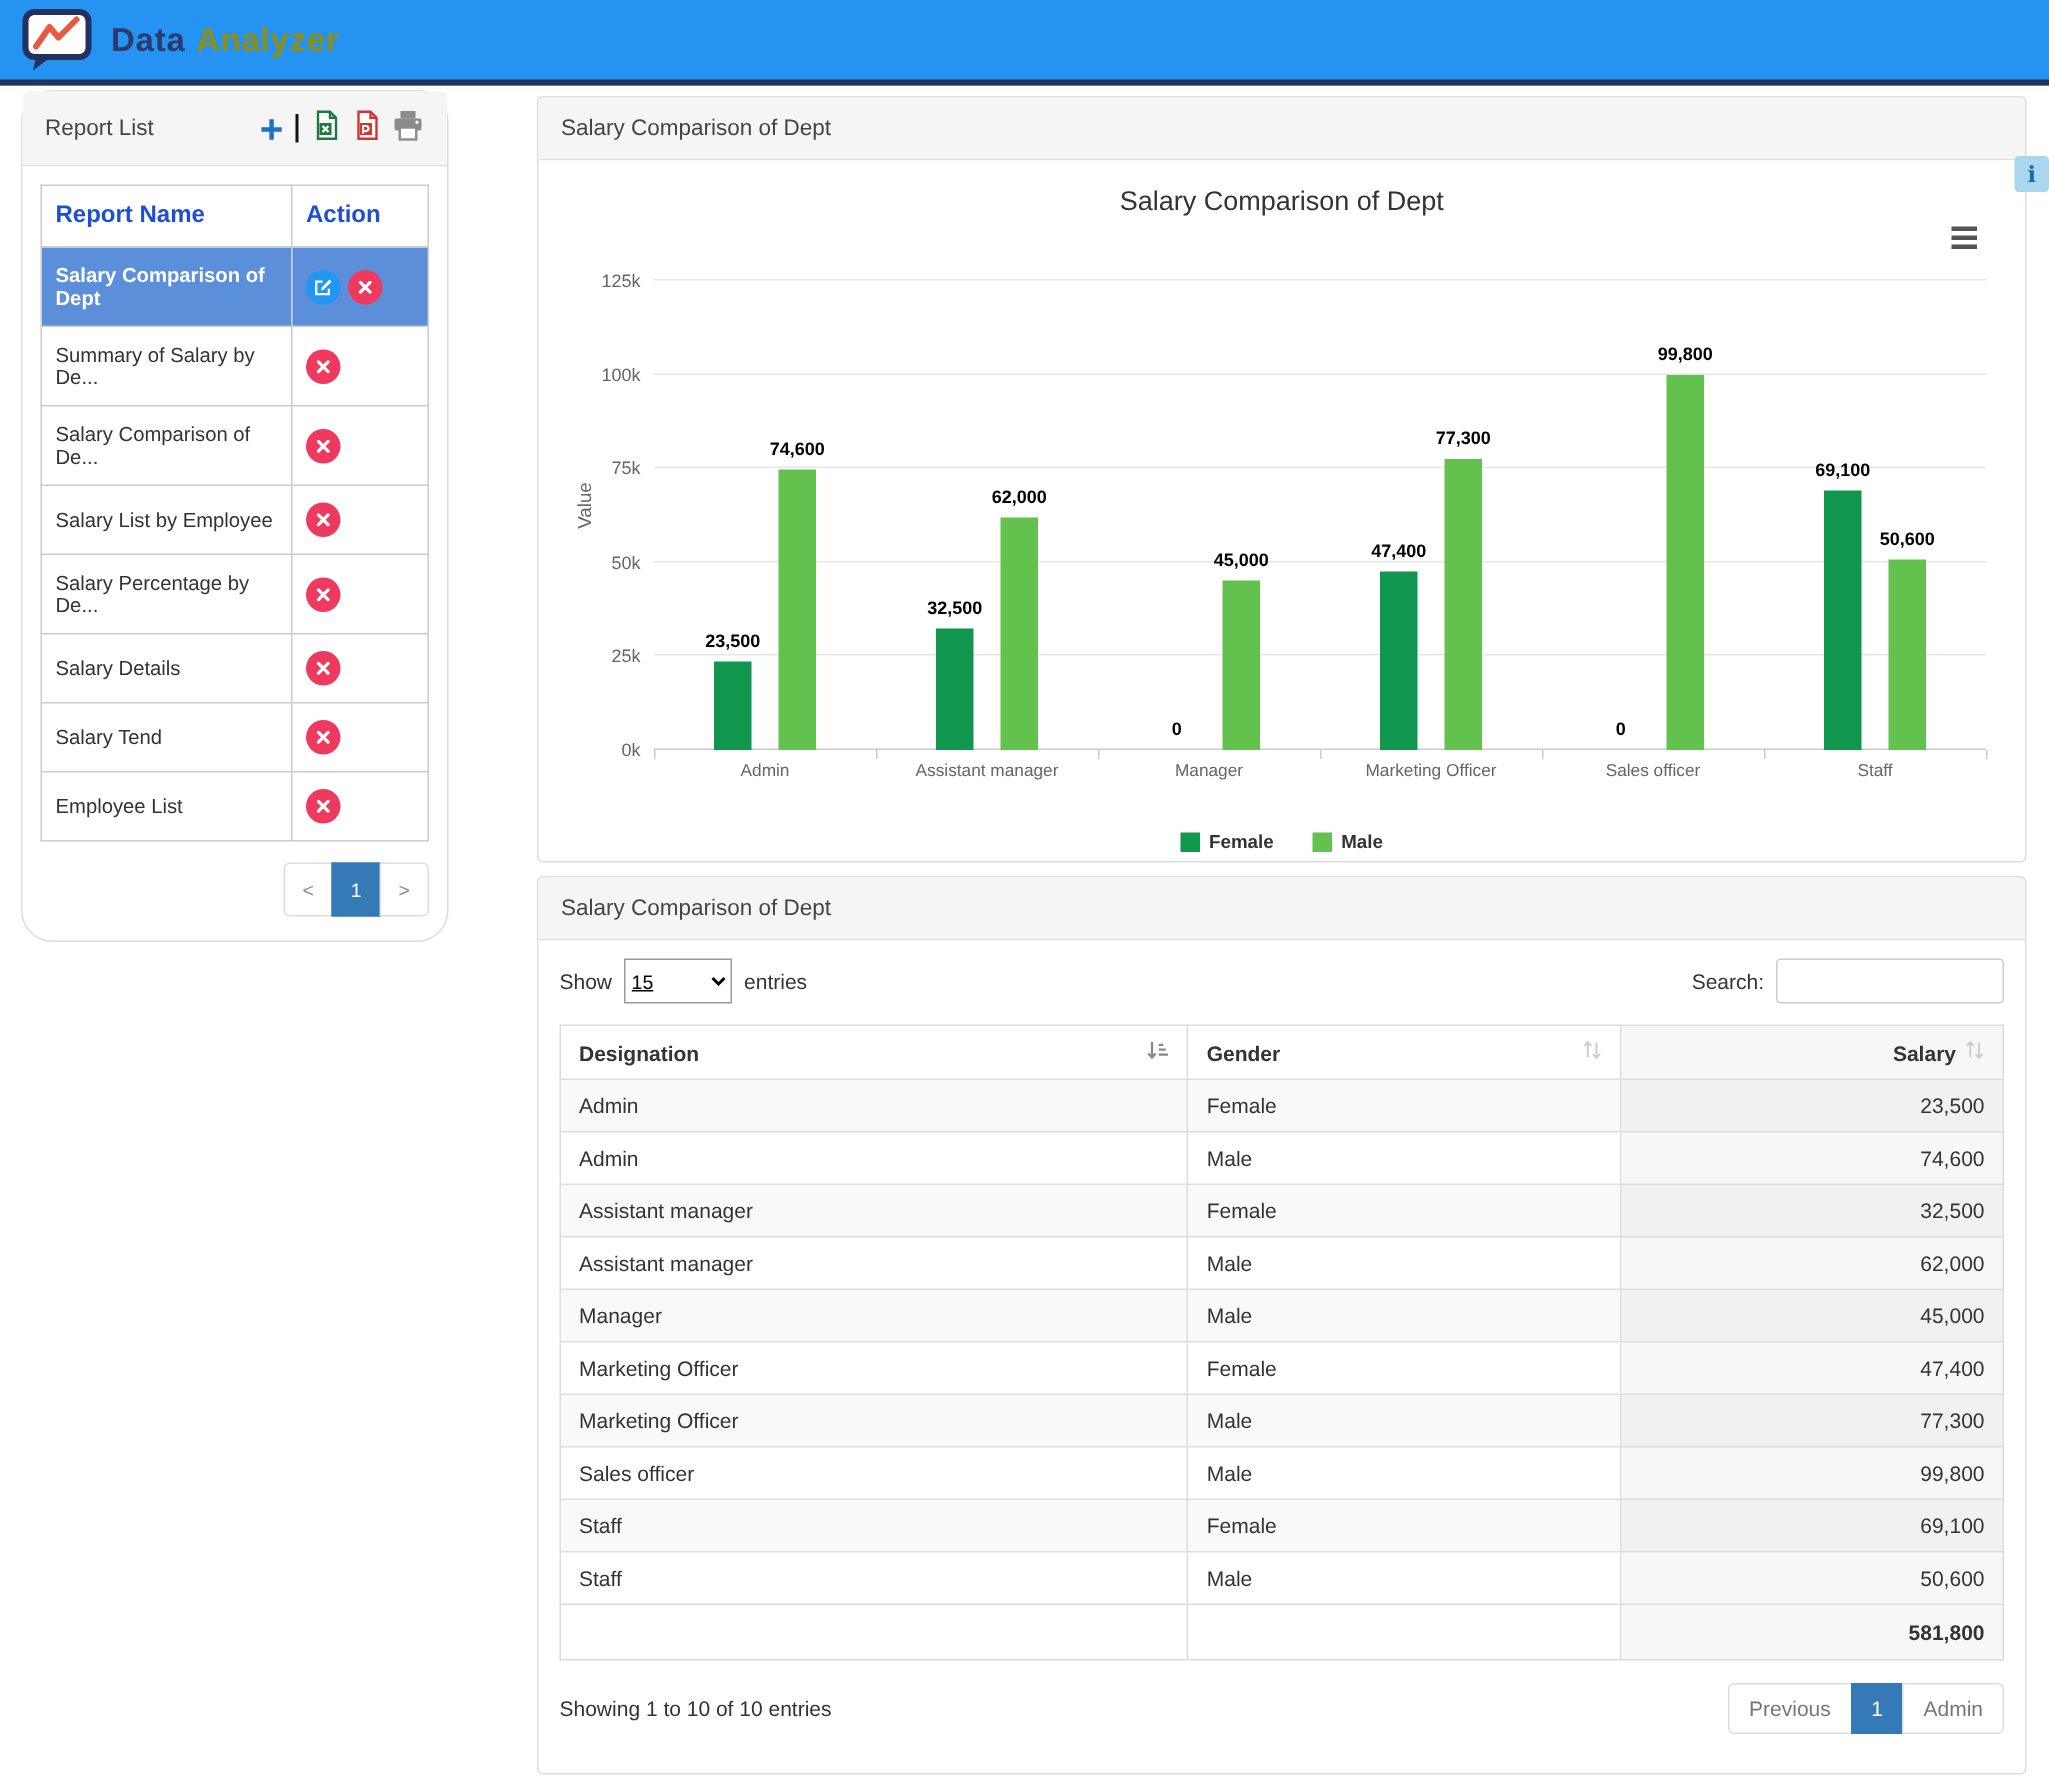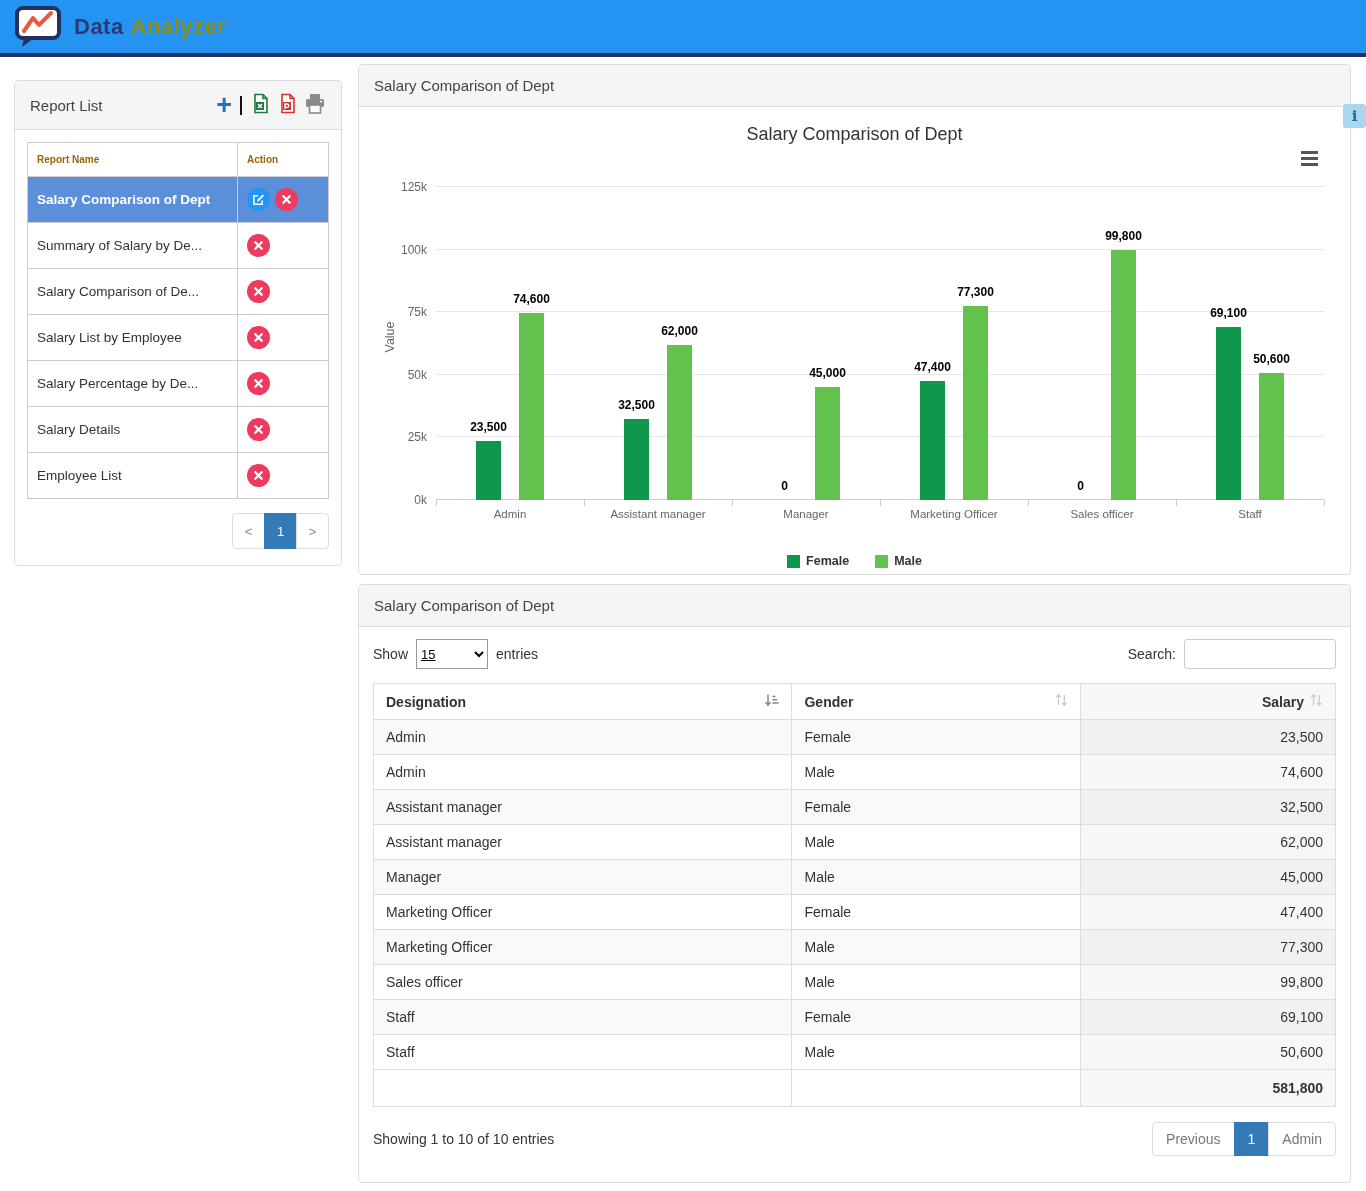--- a/index.html
+++ b/index.html
@@ -18,27 +18,27 @@
   .brand{font-size:22px;font-weight:bold;letter-spacing:.5px;}
   .brand .b1{color:#2d3a6e;}
   .brand .b2{color:#8f8d12;margin-left:7px;}
   
   .panel{position:absolute;background:#fff;border:1px solid #ddd;border-radius:4px;box-sizing:border-box;}
   .panel-heading{
     background:#f5f5f5;border-bottom:1px solid #ddd;border-radius:4px 4px 0 0;
     padding:12px 15px;font-size:15px;color:#444;display:flex;align-items:center;justify-content:space-between;
   }
   
-  .report-panel{left:14px;top:80px;width:328px;}
+  .report-panel{left:14px;top:60px;width:285px;border-radius:21px;}
   .rp-tools{display:flex;align-items:center;gap:6px;}
   .rp-tools .plus{color:#1f72c4;font-size:27px;font-weight:bold;line-height:20px;cursor:pointer;}
   .rp-tools .sep{width:2px;height:19px;background:#111;margin:0 2px;}
   .report-table{width:calc(100% - 24px);margin:12px;border-collapse:collapse;font-size:13.5px;}
   .report-table th,.report-table td{border:1px solid #ccc;padding:11px 9px;text-align:left;}
-  .report-table th{font-weight:bold;color:#a16207;font-size:10px;}
+  .report-table th{font-weight:bold;color:#1d4ed8;font-size:16px;}
   .report-table td.rname{color:#333;cursor:pointer;}
   .report-table .col-action{width:72px;}
   .report-table tr.selected{background:#5b8fd9;}
   .report-table tr.selected td.rname{color:#fff;font-weight:bold;}
   .icon-btn{display:inline-flex;width:23px;height:23px;border-radius:50%;align-items:center;justify-content:center;vertical-align:middle;cursor:pointer;}
   .edit-btn{background:#2196f3;margin-right:5px;}
   .del-btn{background:#ee3a5f;}
   .mini-pager{display:flex;justify-content:flex-end;margin:14px 12px 16px;}
   .mini-pager span{
     border:1px solid #ddd;background:#fff;color:#888;min-width:33px;height:36px;margin-left:-1px;
@@ -206,20 +206,28 @@
         </tr>
         <tr>
           <td class="rname">Salary Details</td>
           <td class="col-action"><span class="icon-btn del-btn">
               <svg width="11" height="11" viewBox="0 0 12 12">
                 <path d="M2.5 2.5 L9.5 9.5 M9.5 2.5 L2.5 9.5" stroke="#fff" stroke-width="2.4" stroke-linecap="round"></path>
               </svg>
             </span></td>
         </tr>
         <tr>
+          <td class="rname">Salary Tend</td>
+          <td class="col-action"><span class="icon-btn del-btn">
+              <svg width="11" height="11" viewBox="0 0 12 12">
+                <path d="M2.5 2.5 L9.5 9.5 M9.5 2.5 L2.5 9.5" stroke="#fff" stroke-width="2.4" stroke-linecap="round"></path>
+              </svg>
+            </span></td>
+        </tr>
+        <tr>
           <td class="rname">Employee List</td>
           <td class="col-action"><span class="icon-btn del-btn">
               <svg width="11" height="11" viewBox="0 0 12 12">
                 <path d="M2.5 2.5 L9.5 9.5 M9.5 2.5 L2.5 9.5" stroke="#fff" stroke-width="2.4" stroke-linecap="round"></path>
               </svg>
             </span></td>
         </tr>
       </tbody>
   </table>
   <div class="mini-pager">

